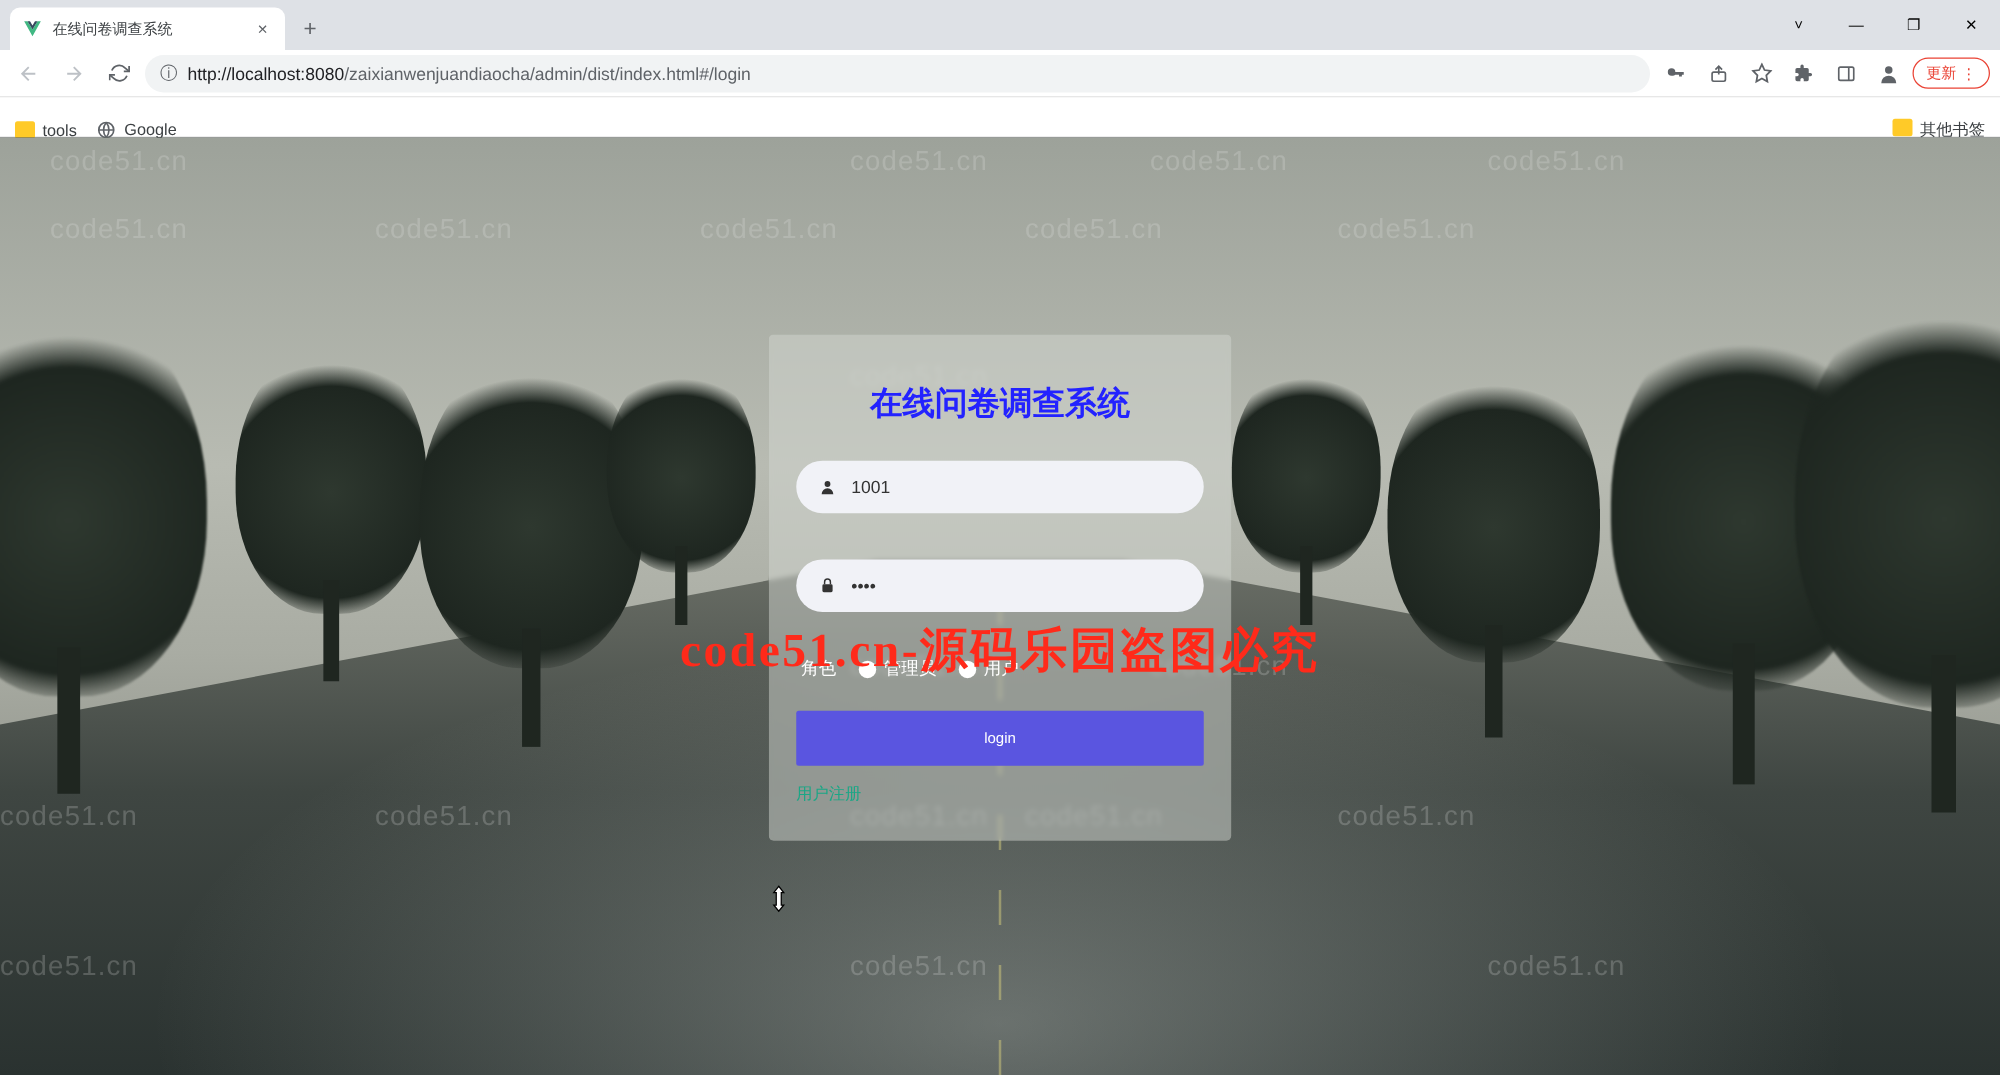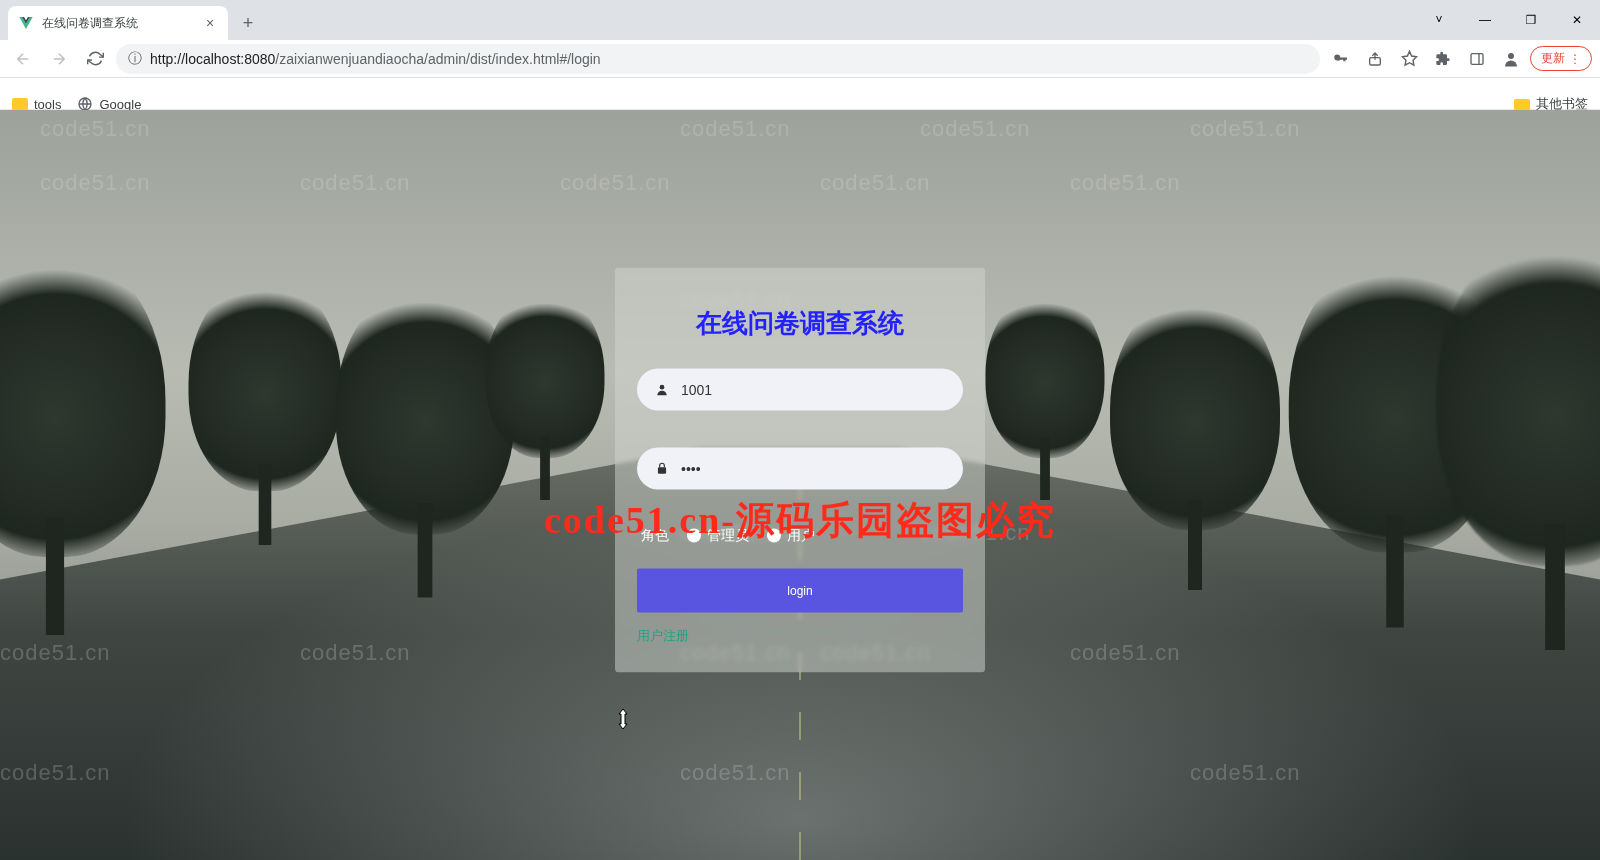--- a/index.html
+++ b/index.html
@@ -21,21 +21,21 @@
 .nav-btn.disabled { color: #bdc1c6; }
 .url-field { flex: 1; height: 30px; background: #f1f3f4; border-radius: 15px; display: flex; align-items: center; padding: 0 12px; gap: 8px; font-size: 14px; color: #5f6368; }
 .url-text { color: #202124; }
 .url-text .host { color: #202124; }
 .url-text .path { color: #5f6368; }
 .addr-actions { display: flex; gap: 4px; align-items: center; }
 .addr-icon { width: 30px; height: 30px; display: flex; align-items: center; justify-content: center; color: #5f6368; cursor: pointer; }
 .update-btn { border: 1px solid #ea4335; color: #ea4335; border-radius: 14px; padding: 3px 10px; font-size: 12px; display: flex; align-items: center; gap: 4px; cursor: pointer; }
 
 .bookmark-bar { height: 32px; background: #fff; display: flex; align-items: center; padding: 0 12px; gap: 16px; border-bottom: 1px solid #e8e8e8; font-size: 13px; color: #3c4043; }
-.bm-item { display: flex; align-items: flex-end; gap: 6px; cursor: pointer; margin-top: 21px; }
+.bm-item { display: flex; align-items: flex-start; gap: 6px; cursor: pointer; margin-top: 21px; }
 .bm-folder { width: 16px; height: 14px; background: #ffca28; border-radius: 2px; display: inline-block; }
 .bm-globe { width: 16px; height: 16px; }
 .bm-right { margin-left: auto; padding-left: 16px; }
 
 
 .page { flex: 1; position: relative; overflow: hidden; background: #3a4240; }
 .bg { position: absolute; inset: 0; }
 .sky { position: absolute; inset: 0; background: linear-gradient(to bottom, #9da29a 0%, #b8bbb2 35%, #a9aca3 55%, #6d7169 100%); }
 .road { position: absolute; left: 0; right: 0; bottom: 0; height: 55%; background: linear-gradient(to bottom, #6a6e66 0%, #3f4642 45%, #2a3230 100%); clip-path: polygon(0 32%, 44% 0, 56% 0, 100% 32%, 100% 100%, 0 100%); }
 .road::after { content: ""; position: absolute; inset: 0; background: radial-gradient(ellipse at 50% 90%, rgba(220,225,220,0.35), transparent 60%); }

